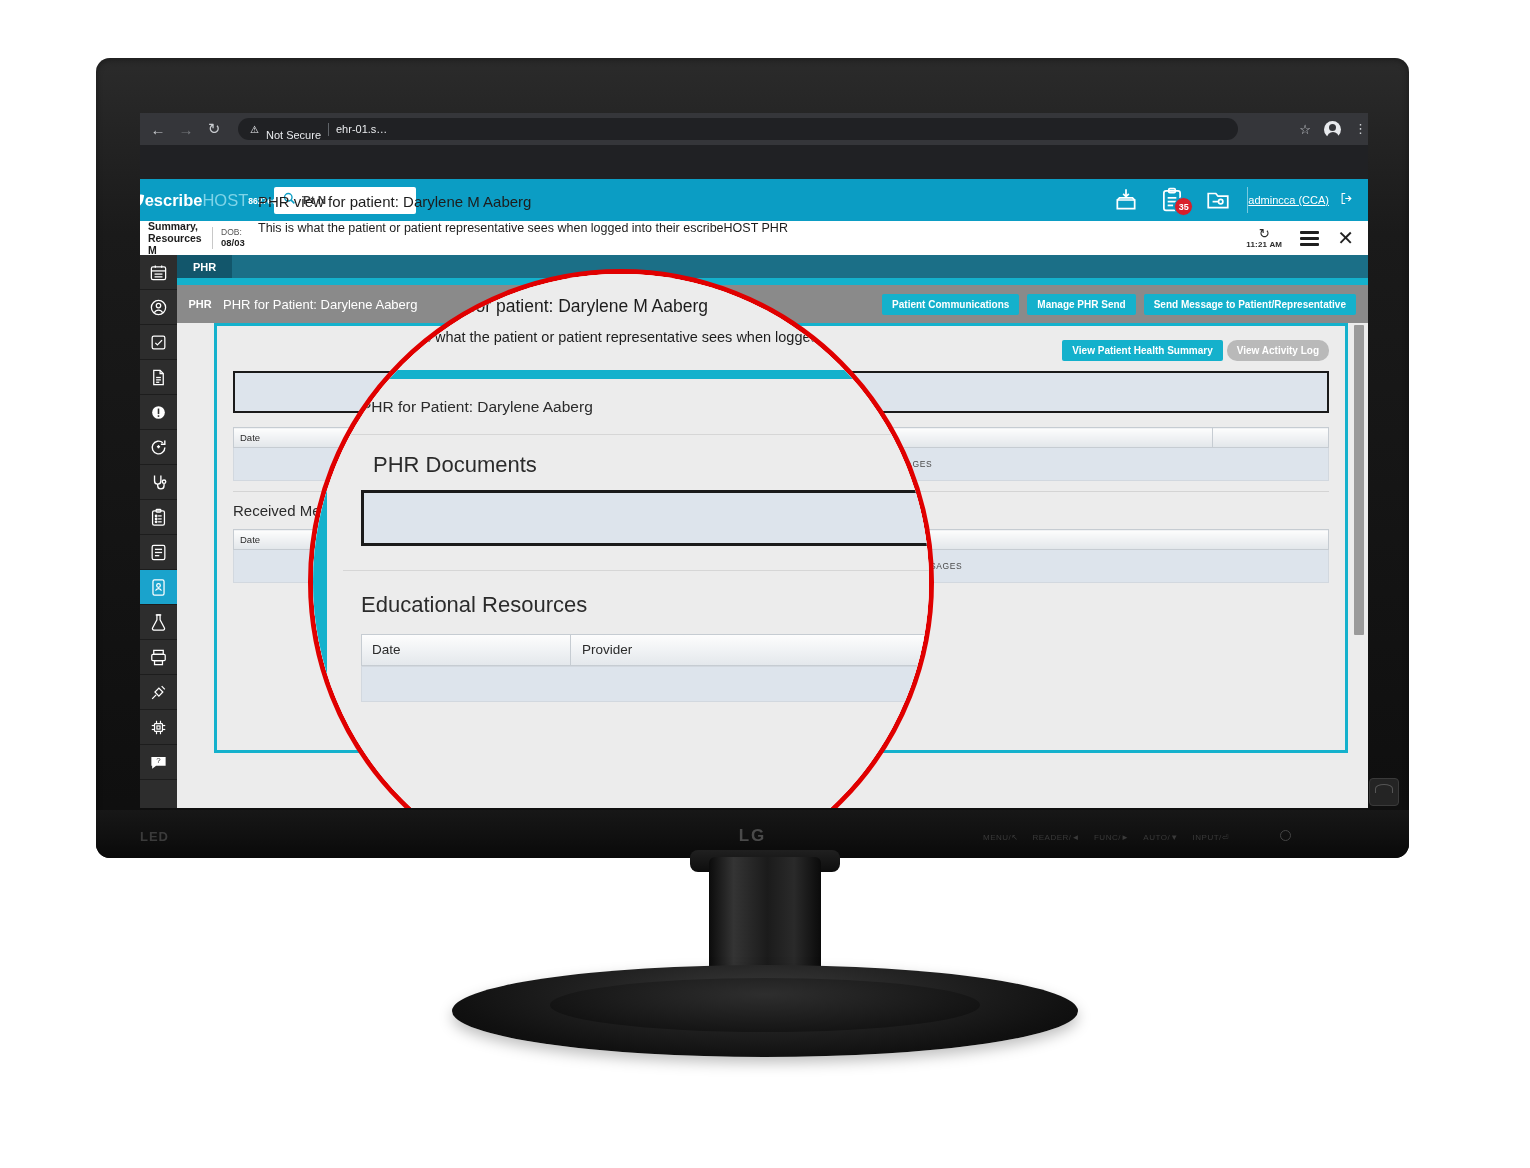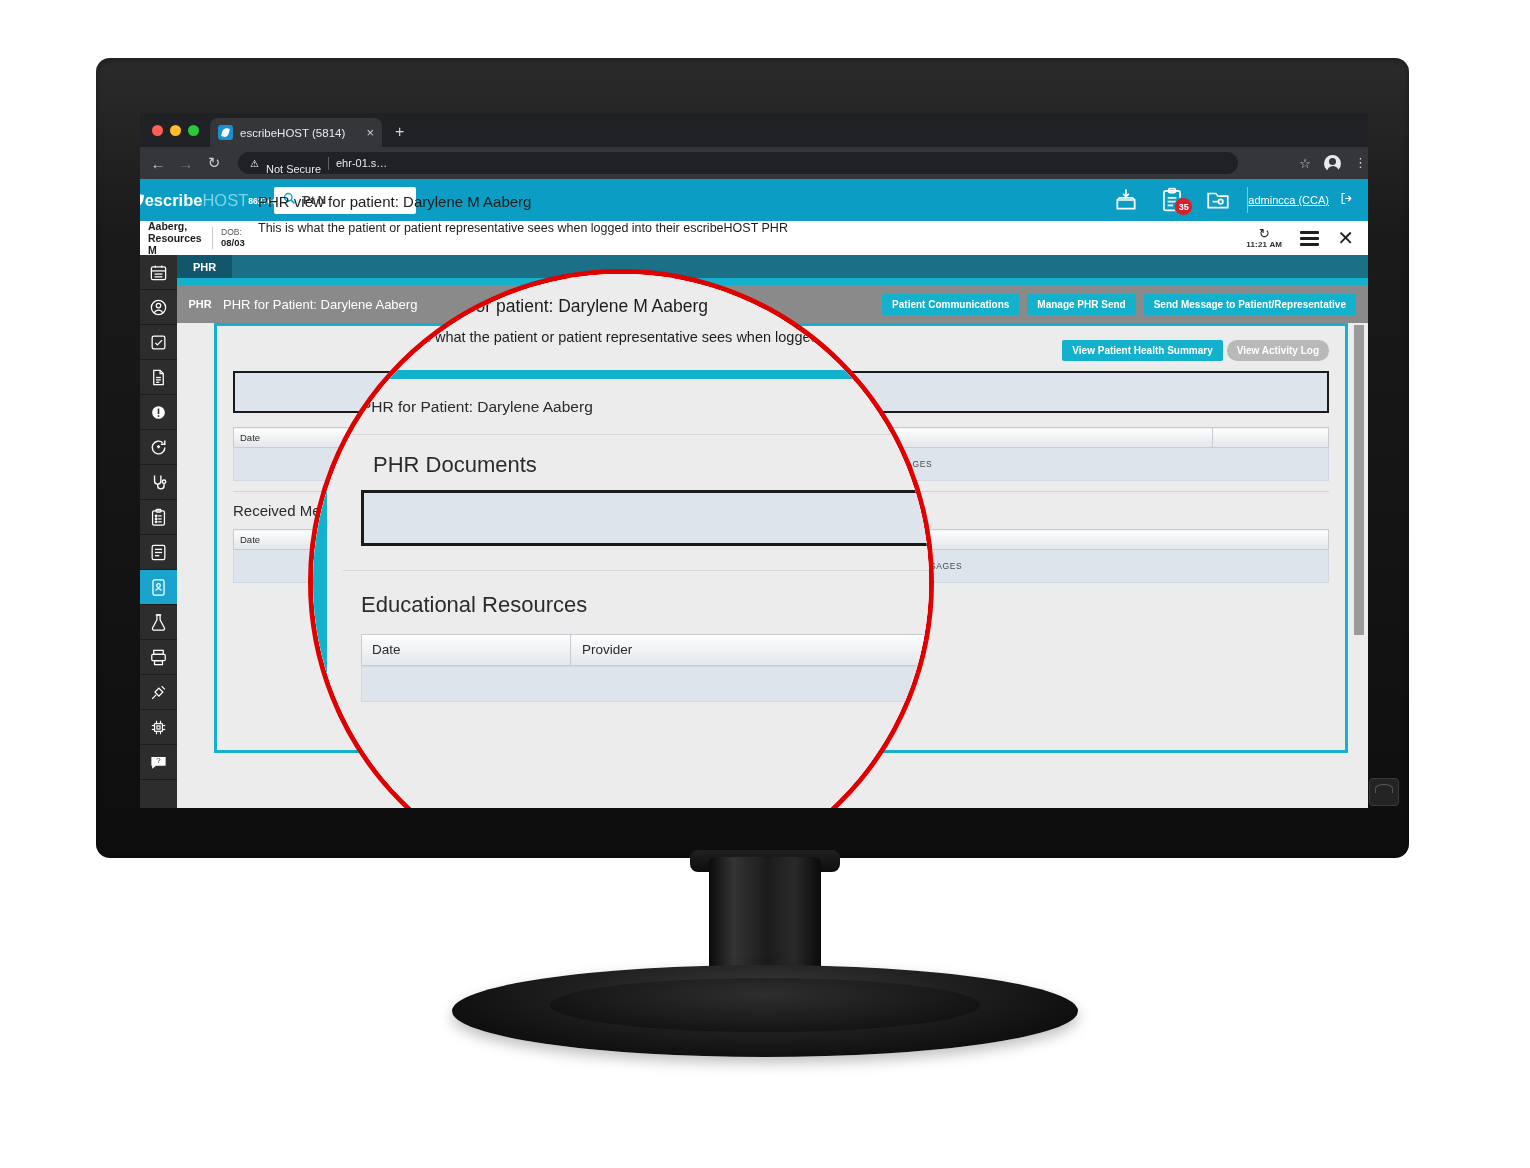--- a/index.html
+++ b/index.html
@@ -142,31 +142,20 @@
 </style>
 </head>
 <body>
 
 <div id="monitor">
 
   <div id="screen">
 
     <div id="browser">
 
-      <div id="tabstrip">
-        <span class="traffic t-red"></span>
-        <span class="traffic t-yel"></span>
-        <span class="traffic t-grn"></span>
-        <div id="tab">
-          <span id="tab-favicon"></span>
-          <span id="tab-title">escribeHOST (5814)</span>
-          <span id="tab-close">×</span>
-        </div>
-        <span id="tab-new">+</span>
-      </div>
 
       <div id="toolbar">
         <span class="navbtn">←</span>
         <span class="navbtn dim">→</span>
         <span class="navbtn">↻</span>
         <div id="omnibox">
           <span id="warn-tri">⚠</span>
           <span id="not-secure">Not Secure</span>
           <span id="url-sep"></span>
           <span id="url-text">ehr-01.s…</span>
@@ -234,21 +223,21 @@
                   <path d="M10 4H5v16h5"></path>
                   <path d="M15 8l4 4-4 4"></path>
                   <line x1="19" y1="12" x2="10" y2="12"></line>
                 </svg>
             </span>
           </div>
         </div>
 
         <div id="ptstrip">
           <div id="pt-name">
-            <span>Aaberg,</span><br>
+            <span>Summary,</span><br>
             <span>Resources M</span>
           </div>
           <span id="pt-sep"></span>
           <div id="pt-dob">
             <span>DOB:</span>
             <b>08/03</b>
           </div>
           <div id="pt-right">
             <div id="refresh-wrap">
               <div id="refresh-ico">↻</div>
@@ -500,20 +489,32 @@
           <span style="position:absolute;left:208px;top:0;width:1px;height:30px;background:#c6ccd2;"></span>
 
         </div>
         <div style="position:absolute;left:48px;top:392px;width:1060px;height:36px;background:#dde4ec;border:1px solid #d2d8df;box-sizing:border-box;"></div>
 
       </div>
     </div>
 
   </div>
 
+  <div id="bezel-bottom">
+    <div id="led-logo">LED</div>
+    <div id="lg-logo">LG</div>
+    <div id="osd-buttons">
+      <span>MENU/↖</span>
+      <span>READER/◄</span>
+      <span>FUNC/►</span>
+      <span>AUTO/▼</span>
+      <span>INPUT/⏎</span>
+    </div>
+    <div id="power-dot"></div>
+  </div>
   <div id="corner-badge">
       <span></span>
     </div>
 </div>
 
 <div id="neck-top"></div>
 <div id="neck"></div>
 <div id="base"></div>
 <div id="base-inner"></div>
 

